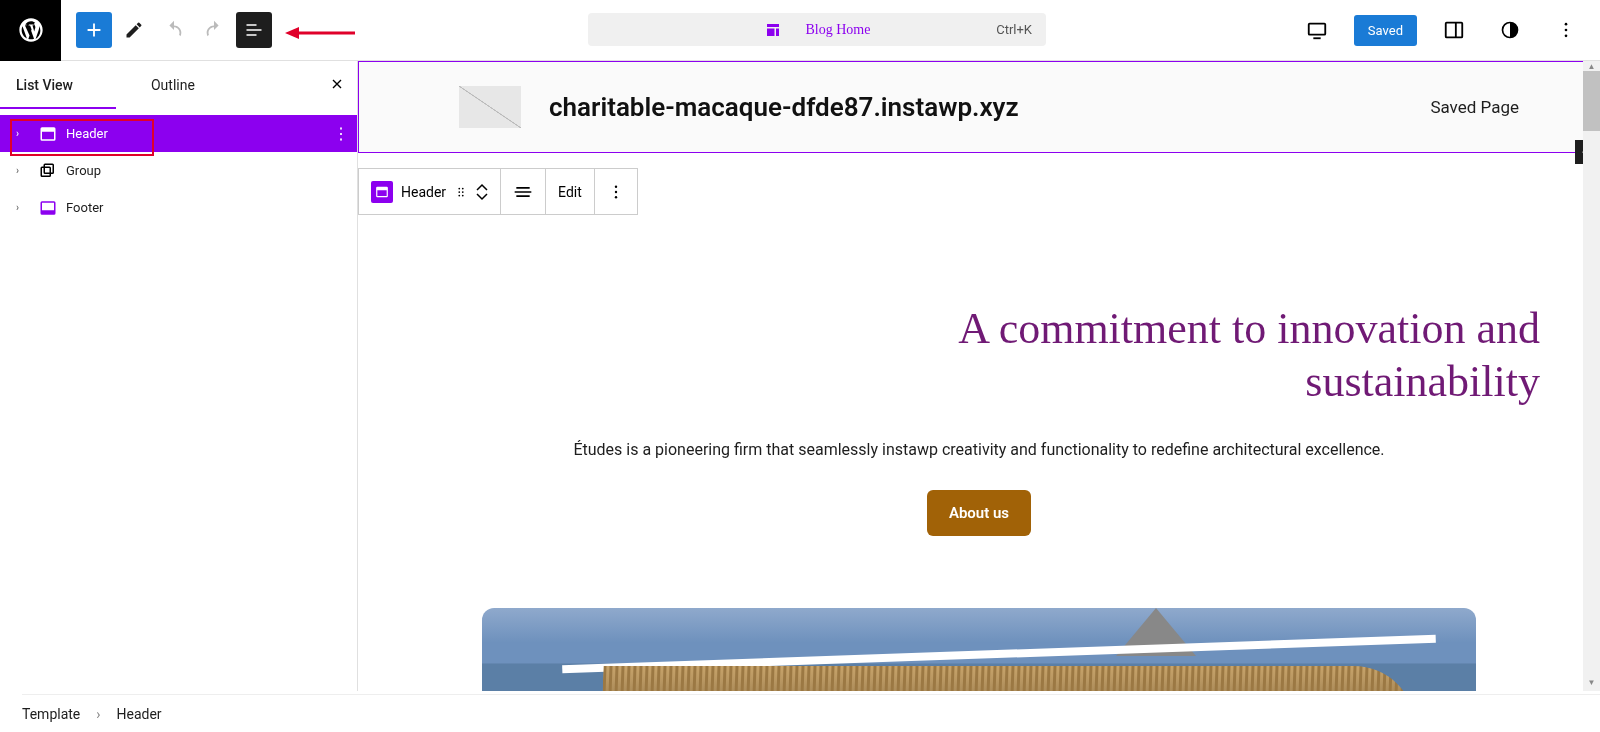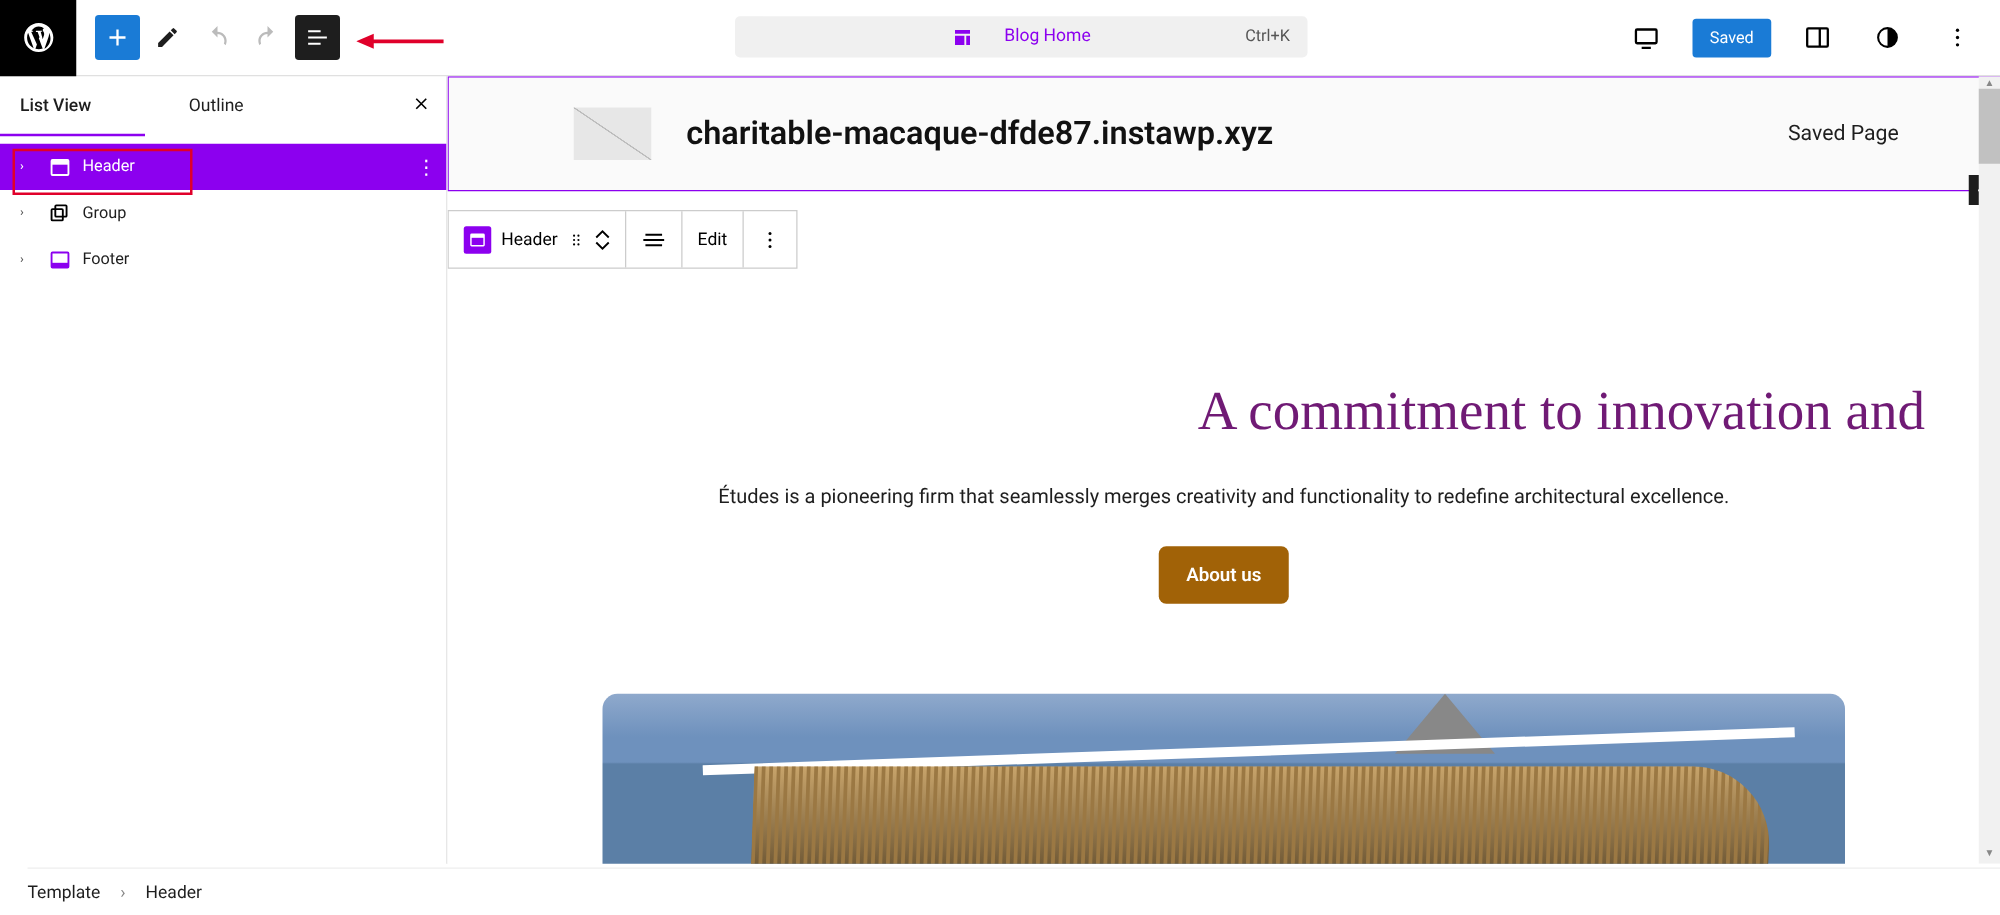--- a/index.html
+++ b/index.html
@@ -11,21 +11,21 @@
 .toolbar-left { display: flex; align-items: center; margin-left: 15px; gap: 4px; }
 .sq-btn { width: 36px; height: 36px; display: flex; align-items: center; justify-content: center; border-radius: 3px; cursor: pointer; }
 .add-btn { background: #1a7bd6; color: #fff; }
 .icon-btn { color: #1e1e1e; }
 .icon-btn.disabled { color: #bbb; }
 .doc-overview-btn { background: #1e1e1e; color: #fff; }
 .red-arrow { position: absolute; left: 285px; top: 25px; pointer-events: none; }
 .red-arrow svg { display: block; }
 
 .center-area { position: absolute; left: 588px; top: 13px; width: 458px; height: 33px; background: #f0f0f0; border-radius: 4px; display: flex; align-items: center; padding: 0 12px; }
-.center-content { display: flex; align-items: flex-start; gap: 24px; margin: 0 auto; }
+.center-content { display: flex; align-items: center; gap: 24px; margin: 0 auto; font-family: Liberation Serif, serif; }
 .template-icon { color: #8c00ef; }
 .template-label { color: #8c00ef; font-size: 14px; }
 .shortcut { position: absolute; right: 14px; font-size: 13px; color: #555; }
 
 .toolbar-right { position: absolute; right: 15px; display: flex; align-items: center; gap: 18px; }
 .view-btn { width: 38px; height: 38px; display: flex; align-items: center; justify-content: center; cursor: pointer; }
 .saved-btn { background: #1a7bd6; color: #fff; padding: 8px 14px; border-radius: 3px; font-size: 13px; cursor: pointer; }
 
 .main-row { display: flex; height: 630px; }
 .sidebar { width: 358px; border-right: 1px solid #e0e0e0; display: flex; flex-direction: column; }
@@ -255,22 +255,22 @@
       <div class="bt-cell">
         <svg width="18" height="18" viewBox="0 0 24 24" fill="currentColor">
             <circle cx="12" cy="5" r="1.6"></circle>
             <circle cx="12" cy="12" r="1.6"></circle>
             <circle cx="12" cy="19" r="1.6"></circle>
           </svg>
       </div>
     </div>
 
     <div class="hero">
-      <h1><span>A commitment to innovation and</span><br></h1>
-      <p>Études is a pioneering firm that seamlessly merges creativity and functionality to redefine architectural excellence.</p>
+      <h1><span>A commitment to innovation and</span><br><span>sustainability</span></h1>
+      <p>Études is a pioneering firm that seamlessly instawp creativity and functionality to redefine architectural excellence.</p>
       <div class="cta-btn">About us</div>
     </div>
 
     <div class="hero-img">
       <div class="peak"></div>
       <div class="edge"></div>
       <div class="roof"></div>
     </div>
 
     <div class="canvas-scroll">

